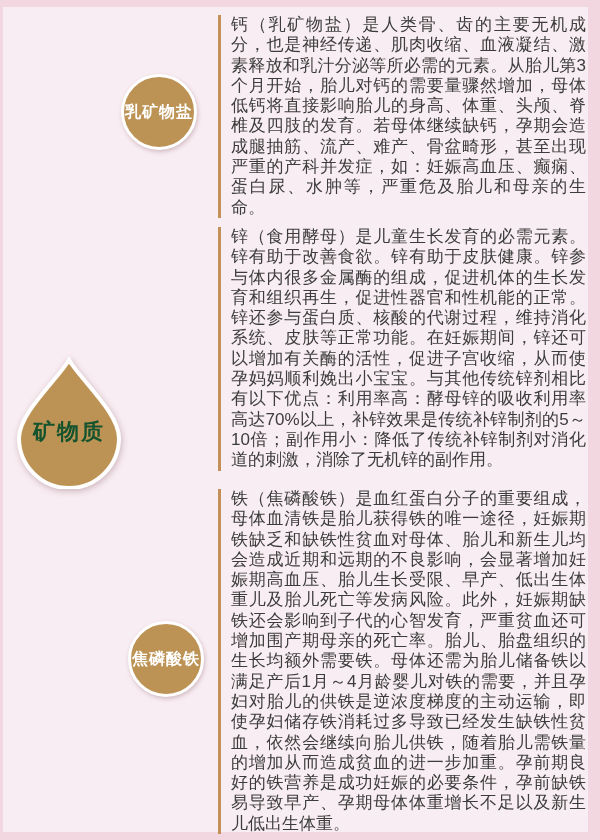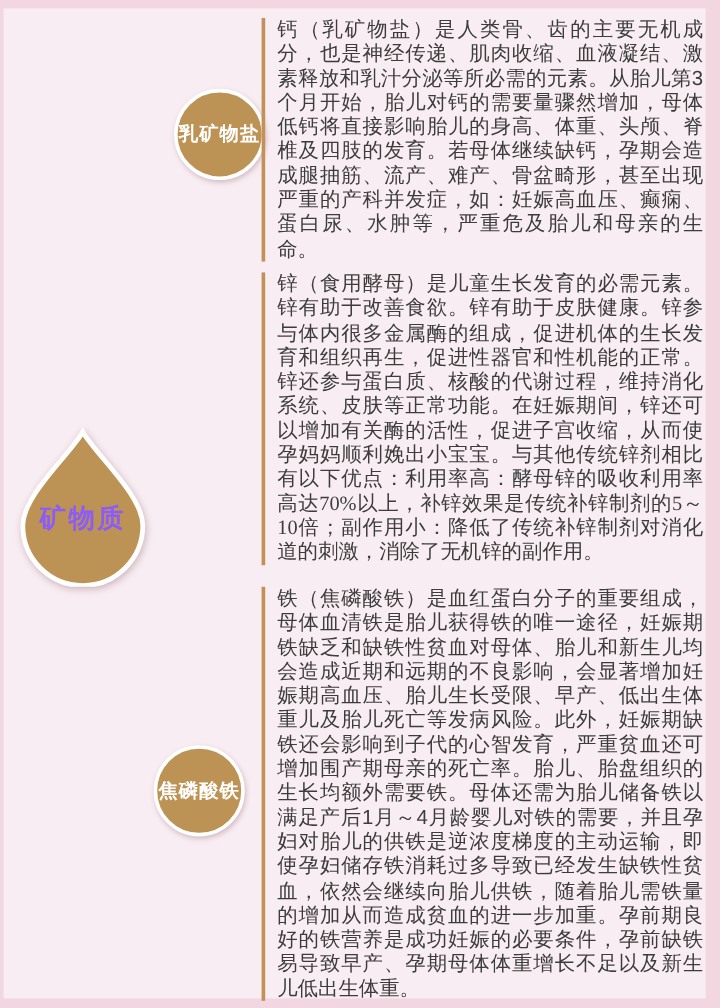--- a/index.html
+++ b/index.html
@@ -23,21 +23,21 @@
     position: absolute;
     left: 8px; top: 348px;
     width: 116px; height: 134px;
   }
   .drop-badge svg { display: block; width: 116px; height: 134px; }
   .drop-text {
     position: absolute;
     left: 0; top: 62px;
     width: 116px;
     text-align: center;
-    color: #8b5cf6;
+    color: #14532d;
     font-size: 22px;
     letter-spacing: 2px;
     font-weight: bold;
   }
 
   
   .circle-badge {
     position: absolute;
     width: 76px; height: 76px;
     border-radius: 50%;
@@ -46,39 +46,39 @@
     box-shadow: 1px 2px 4px rgba(140, 95, 110, 0.35);
     display: flex;
     align-items: center;
     justify-content: center;
     color: #ffffff;
     font-size: 16px;
     letter-spacing: 1px;
     font-weight: bold;
     box-sizing: border-box;
   }
-  .circle-badge.c1 { left: 142px; top: 67px; }
+  .circle-badge.c1 { left: 118px; top: 67px; }
   .circle-badge.c2 { left: 123px; top: 303px; }
   .circle-badge.c3 { left: 125px; top: 614px; text-align: center; }
 
   
   .section {
     position: absolute;
     left: 215px;
     width: 355px;
     border-left: 3px solid #c39058;
     padding-left: 10px;
     color: #3c3c3c;
     font-size: 17px;
     line-height: 20.3px;
     text-align: justify;
     text-justify: inter-ideograph;
   }
   .section.s1 { top: 8px; }
-  .section.s2 { top: 220px; font-family: Liberation Serif, serif; }
+  .section.s2 { top: 220px; }
   .section.s3 { top: 482px; }
 </style>
 </head>
 <body>
 
 <div class="canvas">
 
   <div class="drop-badge">
     <svg viewBox="0 0 116 134" style="filter: drop-shadow(1px 2px 3px rgba(140,95,110,0.4));">
       <path d="M58,5 C47,24 8,58 8,83 A50,50 0 1,0 108,83 C108,58 69,24 58,5 Z" fill="#bd9355" stroke="#ffffff" stroke-width="4"></path>

